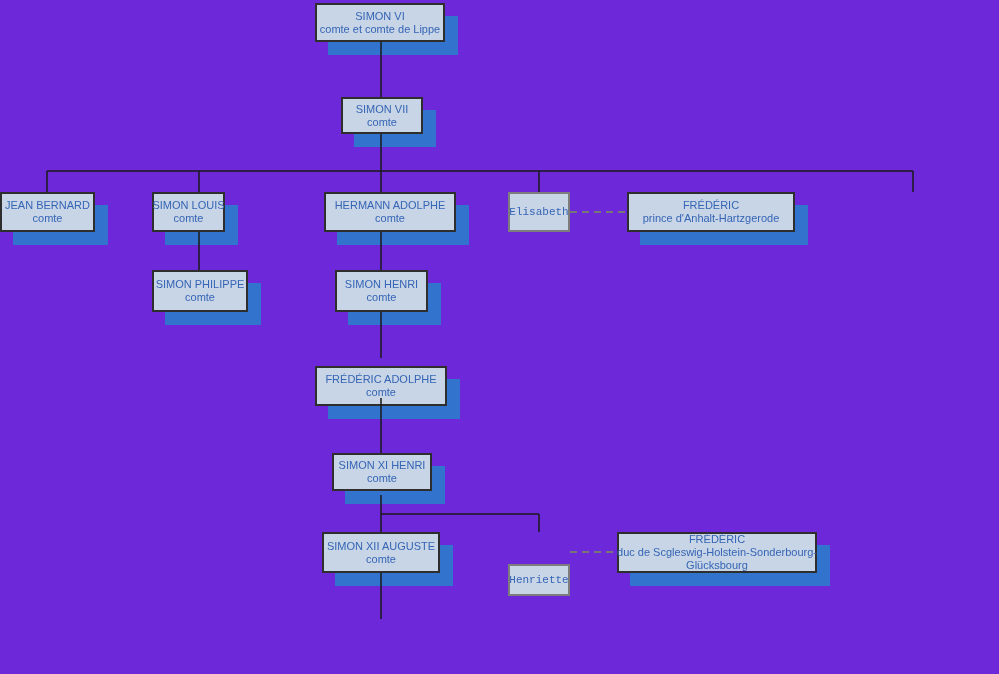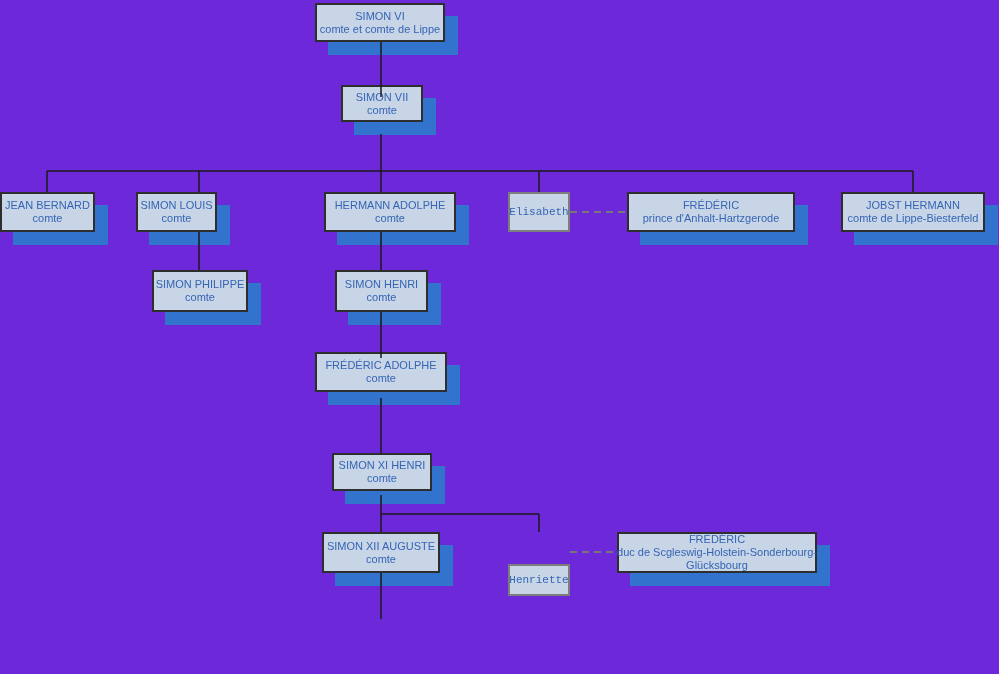--- a/index.html
+++ b/index.html
@@ -31,65 +31,61 @@
 </head>
 <body>
 
 <div id="stage">
 
   <div class="node" style="left:315px;top:3px;width:130px;height:39px">
     <span>SIMON VI</span>
     <span>comte et comte de Lippe</span>
   </div>
 
-  <div class="node" style="left:341px;top:85px;width:82px;height:37px">
+  <div class="node" style="left:341px;top:97px;width:82px;height:37px">
     <span>SIMON VII</span>
     <span>comte</span>
   </div>
 
   <div class="node" style="left:0px;top:192px;width:95px;height:40px">
     <span>JEAN BERNARD</span>
     <span>comte</span>
   </div>
 
-  <div class="node" style="left:136px;top:192px;width:81px;height:40px">
+  <div class="node" style="left:152px;top:192px;width:73px;height:40px">
     <span>SIMON LOUIS</span>
     <span>comte</span>
   </div>
 
   <div class="node" style="left:324px;top:192px;width:132px;height:40px">
     <span>HERMANN ADOLPHE</span>
     <span>comte</span>
   </div>
 
   <div class="node spouse" style="left:508px;top:192px;width:62px;height:40px">
     <span>Elisabeth</span>
   </div>
 
   <div class="node" style="left:627px;top:192px;width:168px;height:40px">
     <span>FRÉDÉRIC</span>
     <span>prince d'Anhalt-Hartzgerode</span>
   </div>
 
-  <div class="node" style="left:841px;top:192px;width:144px;height:40px">
-    <span>JOBST HERMANN</span>
-    <span>comte de Lippe-Biesterfeld</span>
-  </div>
 
   <div class="node" style="left:152px;top:270px;width:96px;height:42px">
     <span>SIMON PHILIPPE</span>
     <span>comte</span>
   </div>
 
   <div class="node" style="left:335px;top:270px;width:93px;height:42px">
     <span>SIMON HENRI</span>
     <span>comte</span>
   </div>
 
-  <div class="node" style="left:315px;top:352px;width:132px;height:40px">
+  <div class="node" style="left:315px;top:366px;width:132px;height:40px">
     <span>FRÉDÉRIC ADOLPHE</span>
     <span>comte</span>
   </div>
 
   <div class="node" style="left:332px;top:453px;width:100px;height:38px">
     <span>SIMON XI HENRI</span>
     <span>comte</span>
   </div>
 
   <div class="node" style="left:322px;top:532px;width:118px;height:41px">

